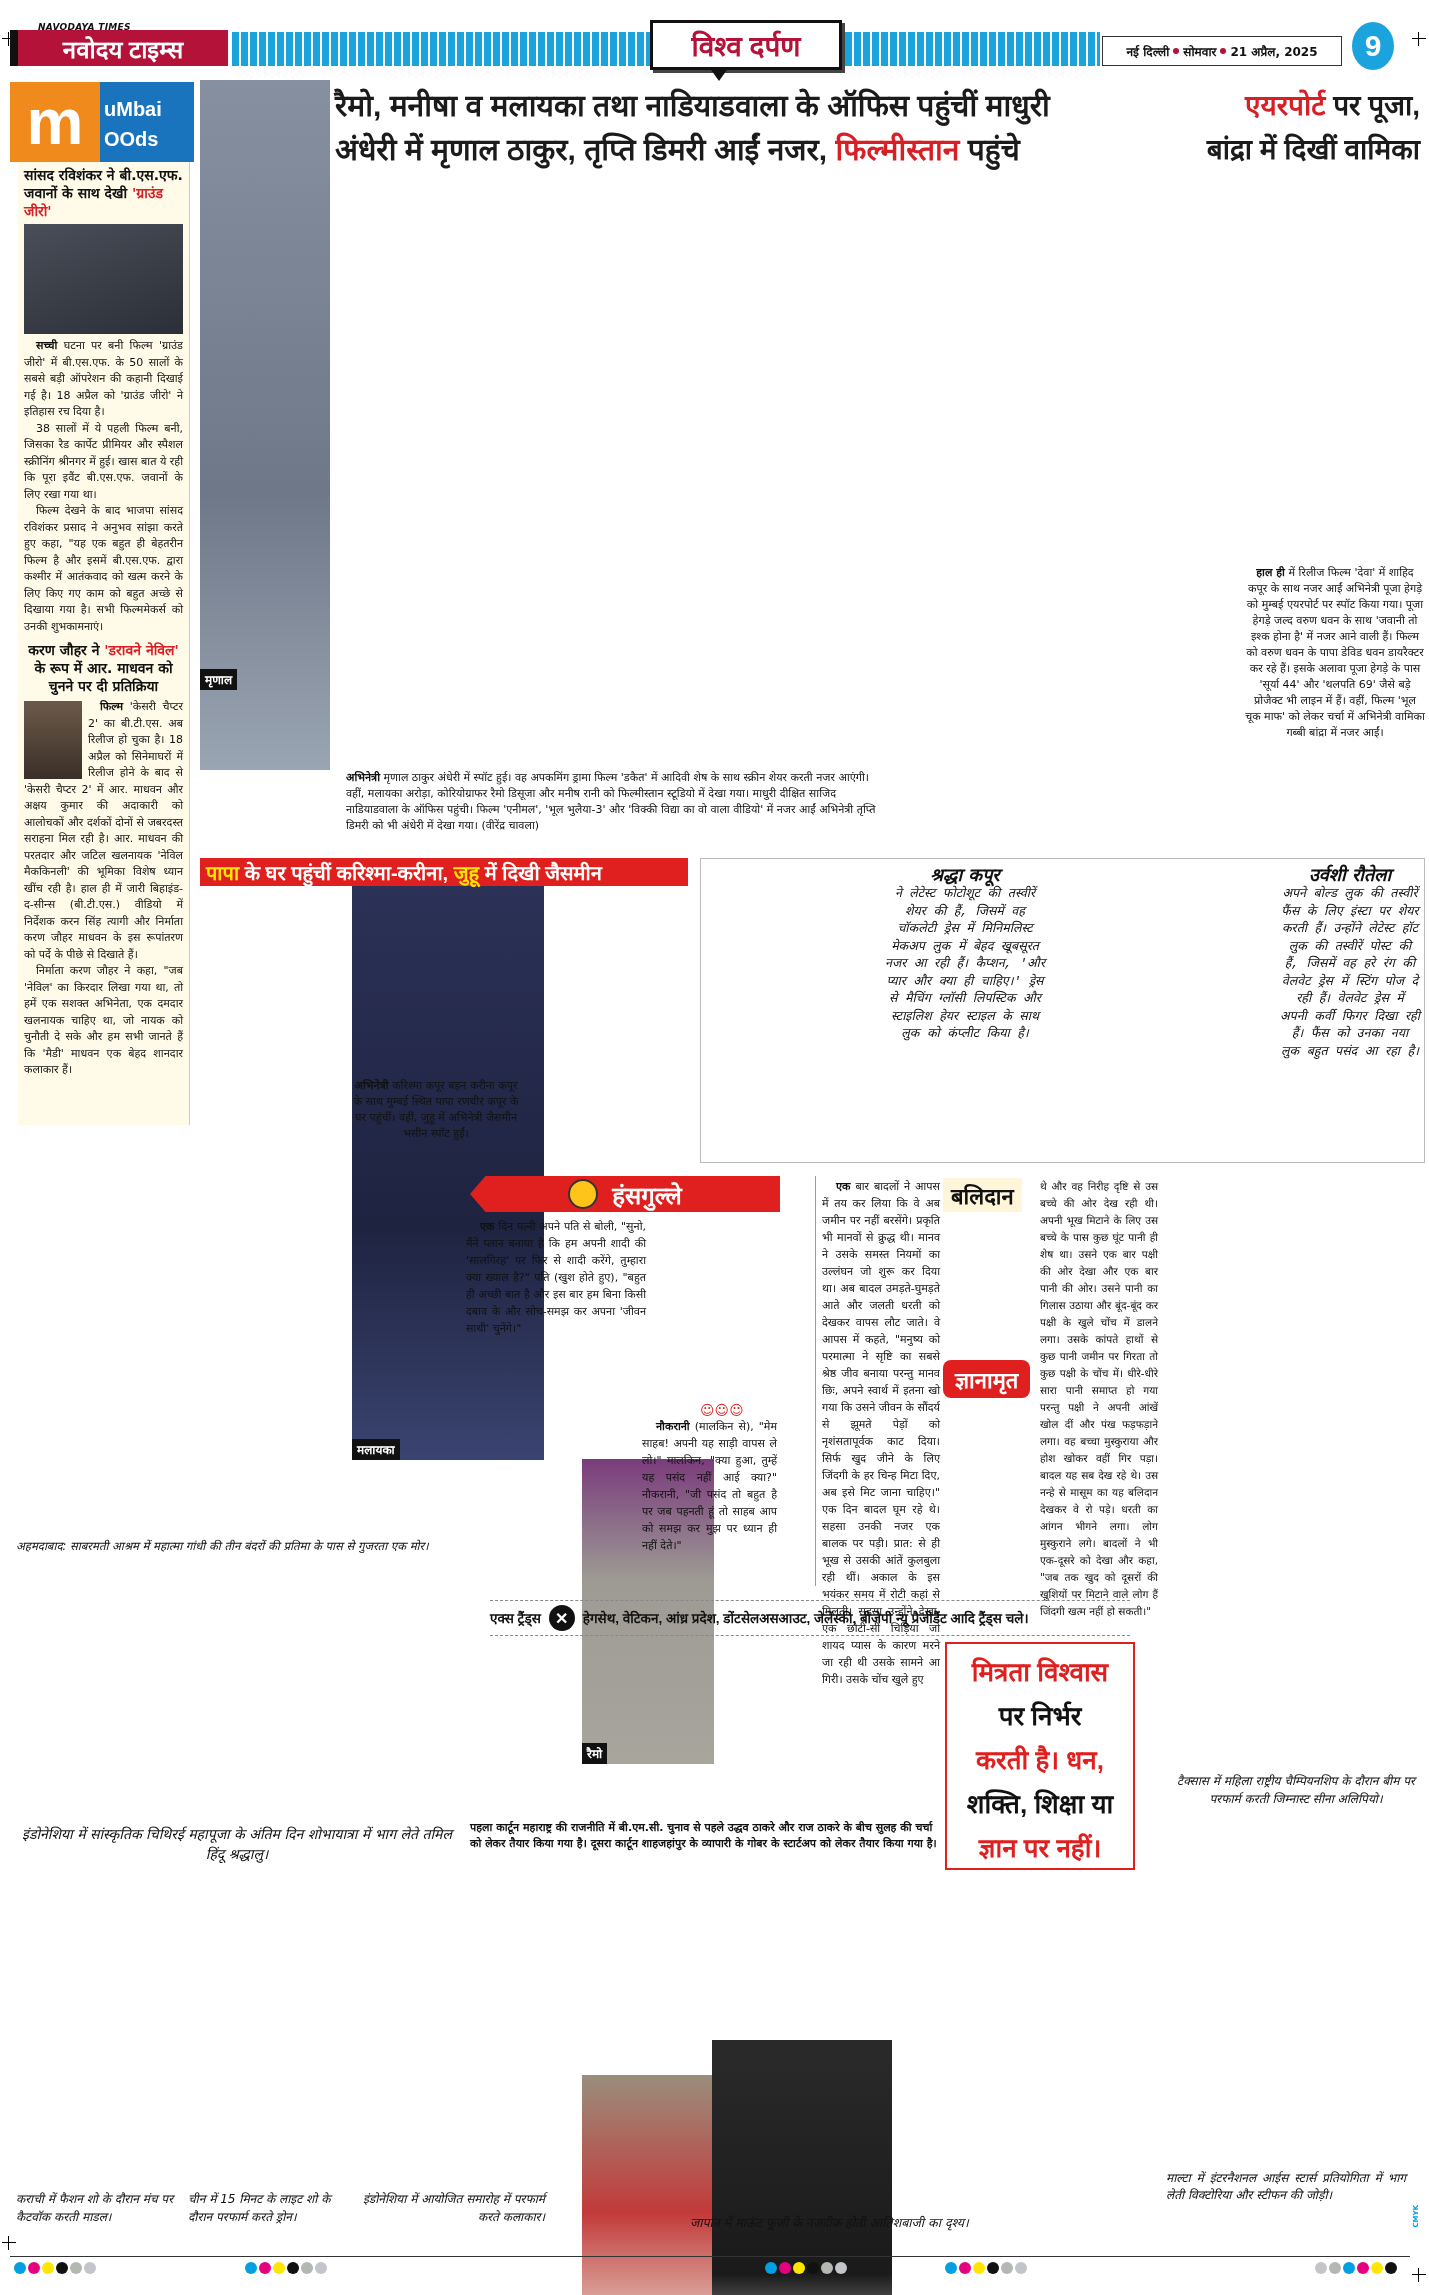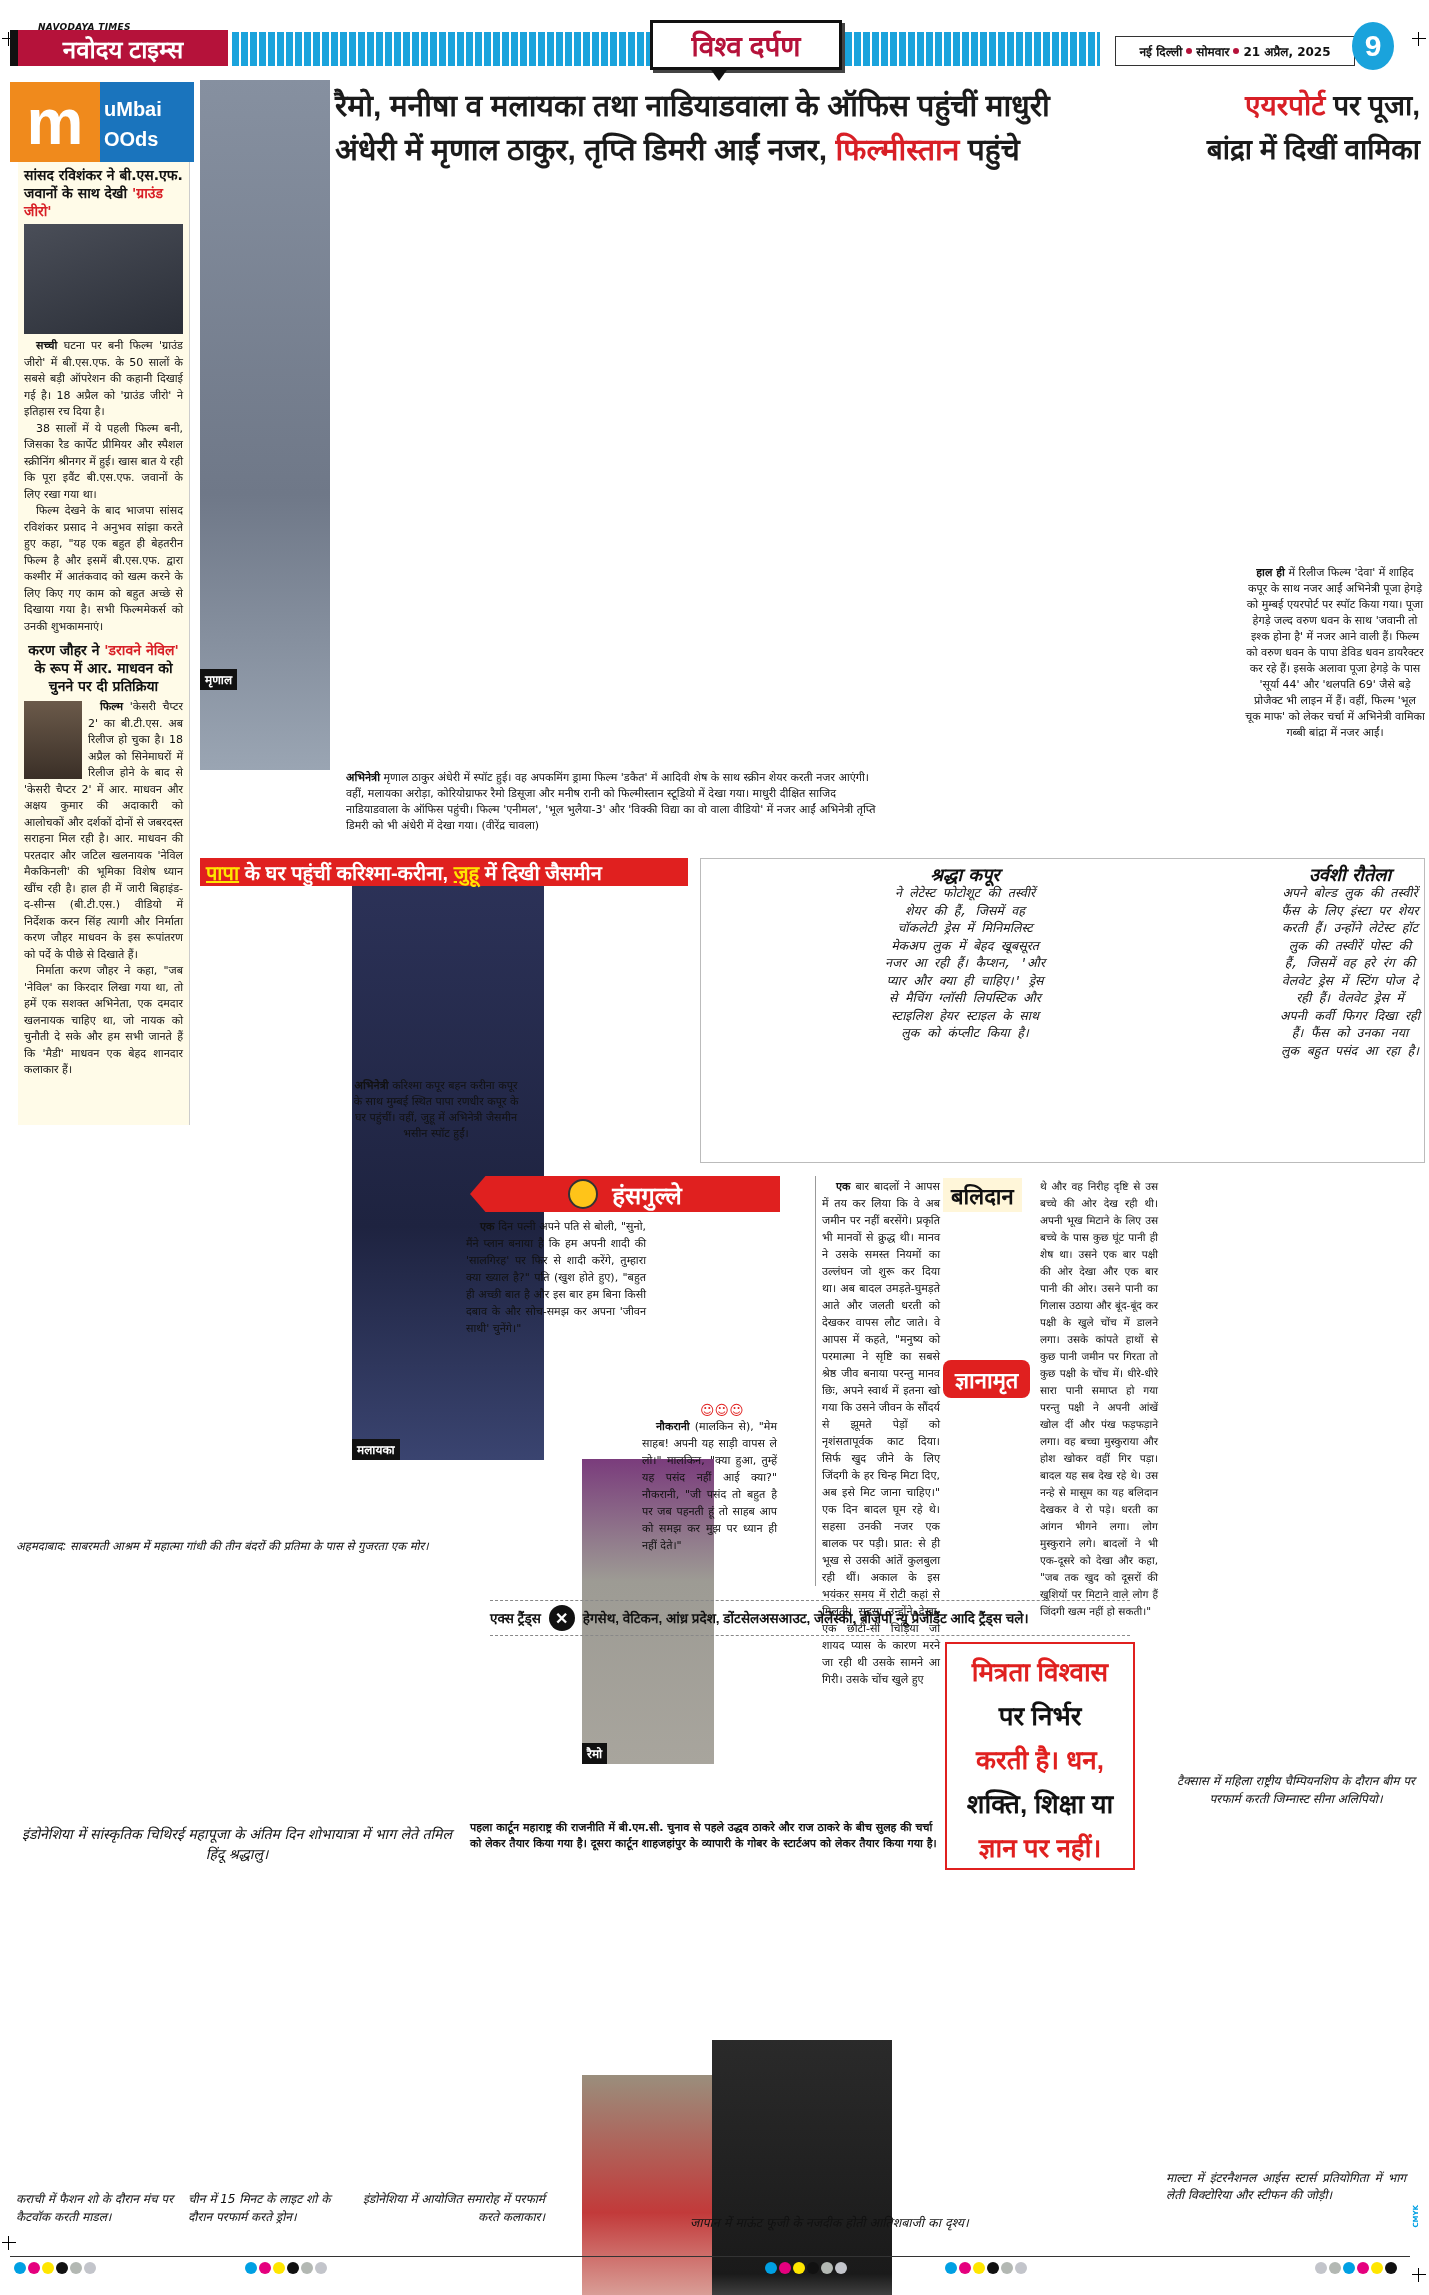--- a/index.html
+++ b/index.html
@@ -8,21 +8,21 @@
   .crop { position: absolute; width: 14px; height: 14px; }
   .crop::before { content: ""; position: absolute; left: 6px; top: 0; width: 1px; height: 14px; background: #000; }
   .crop::after { content: ""; position: absolute; top: 6px; left: 0; width: 14px; height: 1px; background: #000; }
 
   
   .mast-small { left: 38px; top: 22px; font-size: 9px; font-weight: bold; font-style: italic; color: #111; letter-spacing: 0.3px; }
   .mast-logo { left: 10px; top: 30px; width: 218px; height: 36px; background: #b5123a; color: #fff; font-family: "Liberation Sans", sans-serif; font-weight: bold; font-size: 24px; display: flex; align-items: center; justify-content: center; border-left: 8px solid #111; }
   .stripe { top: 32px; height: 34px; background: repeating-linear-gradient(90deg, #1aa3dc 0 7px, #ffffff 7px 9px); }
   .section-tag { left: 650px; top: 20px; width: 192px; height: 50px; background: #fff; border: 3px solid #111; box-shadow: 3px 3px 0 #444; display: flex; align-items: center; justify-content: center; font-family: "Liberation Sans", sans-serif; font-weight: bold; font-size: 28px; color: #b5123a; }
   .section-tag::after { content: ""; position: absolute; bottom: -14px; left: 56px; width: 0; height: 0; border-left: 10px solid transparent; border-right: 10px solid transparent; border-top: 14px solid #111; }
-  .dateline { left: 1102px; top: 36px; width: 240px; height: 30px; background: #fff; border: 1px solid #333; font-size: 12px; font-weight: bold; display: flex; align-items: center; justify-content: center; gap: 4px; margin-left: 13px; }
+  .dateline { left: 1102px; top: 36px; width: 240px; height: 30px; background: #fff; border: 1px solid #333; font-size: 12px; font-weight: bold; display: flex; align-items: center; justify-content: center; gap: 4px; }
   .dateline .dot { width: 6px; height: 6px; border-radius: 50%; background: #b5123a; display: inline-block; }
   .page-num { left: 1352px; top: 22px; width: 42px; height: 48px; border-radius: 50%; background: #1aa3dc; color: #fff; font-weight: bold; font-size: 30px; display: flex; align-items: center; justify-content: center; font-family: "Liberation Sans", sans-serif; }
 
   
   .mumbai-logo { left: 10px; top: 82px; width: 184px; height: 80px; display: flex; }
   .mumbai-logo .m { width: 90px; background: #f08a1c; color: #fff; font-size: 64px; font-weight: bold; display: flex; align-items: center; justify-content: center; font-family: "Liberation Sans", sans-serif; }
   .mumbai-logo .t { flex: 1; background: #1a74bd; color: #fff; font-size: 20px; font-weight: bold; line-height: 30px; padding: 12px 4px; font-family: "Liberation Sans", sans-serif; }
 
   
   .leftcol { left: 18px; top: 162px; width: 172px; height: 963px; background: #fffbe8; padding: 4px 6px; font-size: 11px; line-height: 16.5px; border-right: 1px solid #ccc; }
@@ -38,21 +38,21 @@
   .headline { left: 335px; top: 84px; width: 830px; font-family: "Liberation Sans", sans-serif; font-size: 30px; line-height: 44px; font-weight: bold; color: #1b1b1b; }
   .headline .red { color: #d81f26; }
   .headline2 { left: 1190px; top: 84px; width: 230px; font-family: "Liberation Sans", sans-serif; font-size: 28px; line-height: 44px; font-weight: bold; color: #1b1b1b; text-align: right; }
   .headline2 .red { color: #d81f26; }
 
   .label { position: absolute; background: #111; color: #fff; font-size: 12px; font-weight: bold; padding: 2px 5px; }
   .caption { font-size: 11px; line-height: 16px; text-align: center; }
   .caption b { font-weight: bold; }
 
   .red-banner { background: #e0201f; color: #fff; font-family: "Liberation Sans", sans-serif; font-weight: bold; font-size: 20px; display: flex; align-items: center; padding-left: 6px; }
-  .red-banner .yel { color: #ffe600; text-decoration: underline; }
+  .red-banner .yel { color: #ffe600; }
 
   .italic-text { font-style: italic; font-size: 12.5px; line-height: 17.5px; text-align: center; font-family: Liberation Mono, monospace; }
   .italic-title { font-style: italic; font-weight: bold; font-size: 18px; text-align: center; }
 
   .hansgulle { left: 470px; top: 1176px; width: 310px; height: 36px; background: #e0201f; clip-path: polygon(5% 0, 100% 0, 100% 100%, 5% 100%, 0 50%); color: #fff; display: flex; align-items: center; justify-content: center; gap: 14px; font-weight: bold; font-size: 24px; font-family: "Liberation Sans", sans-serif; }
   .smiley { width: 30px; height: 30px; border-radius: 50%; background: #ffc419; border: 2px solid #333; }
 
   .story { font-size: 11px; line-height: 17px; text-align: justify; }
   .story p { text-indent: 14px; }
   .story b { font-weight: bold; }

